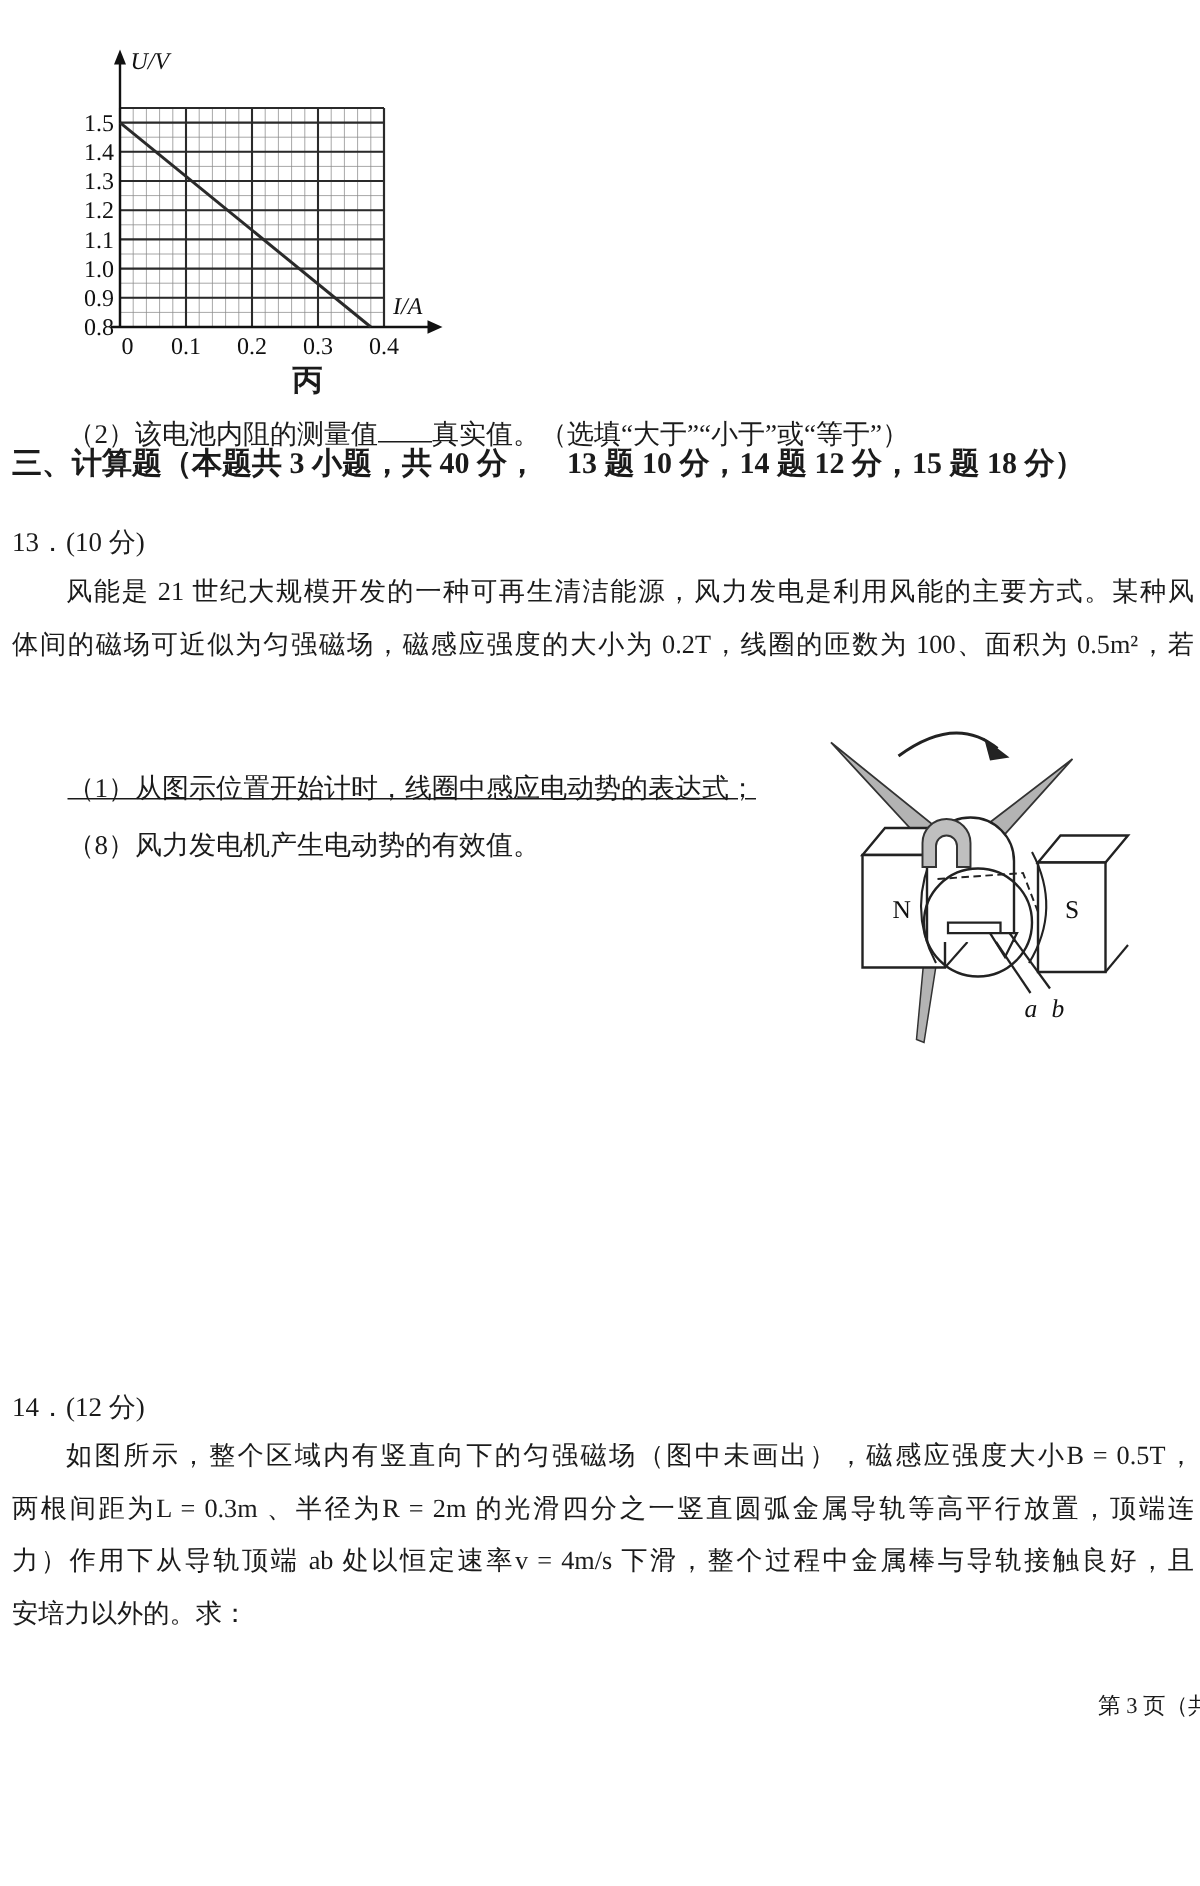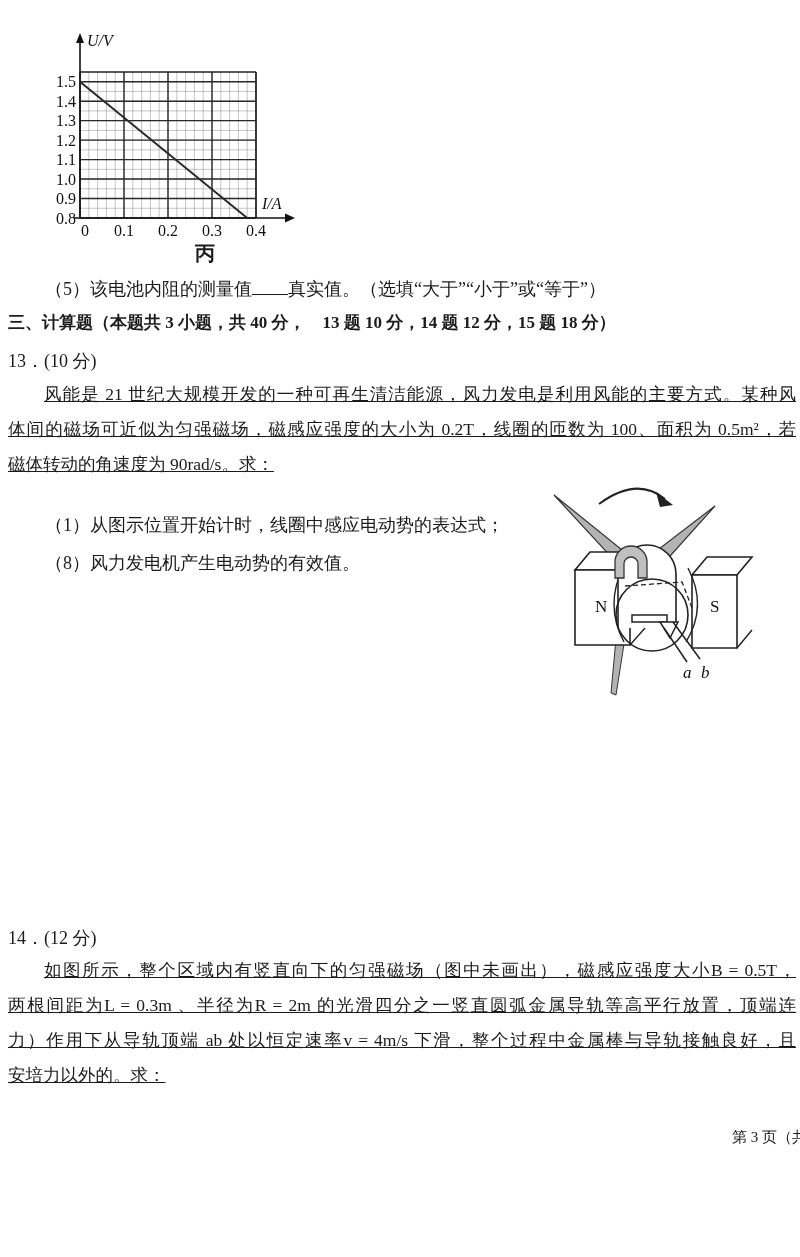--- a/index.html
+++ b/index.html
@@ -6,21 +6,21 @@
   .page {
     position:relative; width:800px; height:1257px; margin:0 auto;
     background:#ffffff; overflow:hidden;
     font-family:"Liberation Serif","DejaVu Serif",serif;
     color:#1b1b1b;
   }
   .abs { position:absolute; }
   .nowrap { white-space:nowrap; }
   .txt { font-size:18px; }
   .bold { font-weight:bold; }
-  .para { width:788px;text-decoration:underline; }
+  .para { width:788px; }
   .pline {
     height:35px; line-height:35px; font-size:17.5px;
     text-align:justify; text-align-last:justify; overflow:hidden;
   }
   .pline.indent { text-indent:36px; }
   .pline.short { text-align:left; text-align-last:left; white-space:nowrap; }
   .blank {
     display:inline-block; width:36px; height:1em;
     border-bottom:1.5px solid #1b1b1b; vertical-align:baseline;
   }
@@ -105,32 +105,31 @@
         <text x="118" y="208" text-anchor="middle" font-size="16">0.2</text>
         <text x="161.99999999999997" y="208" text-anchor="middle" font-size="16">0.3</text>
         <text x="206" y="208" text-anchor="middle" font-size="16">0.4</text>
         <text x="37" y="18" text-anchor="start" font-size="16" font-style="italic">U/V</text>
         <text x="212" y="181" text-anchor="start" font-size="16" font-style="italic">I/A</text>
       </svg>
   </div>
   <div class="abs caption" style="left:195px; top:240px;">丙</div>
 
   <div class="abs txt nowrap" style="left:45px; top:276px;">
-    <span>（5）该电池内阻的测量值</span><span class="blank"></span><span>真实值。（选填“大于”“小于”或“等于”）</span>
+    <span>（2）该电池内阻的测量值</span><span class="blank"></span><span>真实值。（选填“大于”“小于”或“等于”）</span>
   </div>
 
-  <div class="abs nowrap bold" style="left:8px; top:311px; font-size:17px;">三、计算题（本题共 3 小题，共 40 分，　13 题 10 分，14 题 12 分，15 题 18 分）</div>
+  <div class="abs nowrap bold" style="left:8px; top:295px; font-size:20px;">三、计算题（本题共 3 小题，共 40 分，　13 题 10 分，14 题 12 分，15 题 18 分）</div>
 
   <div class="abs txt nowrap" style="left:8px; top:349px;text-align:center;">13．(10 分)</div>
   <div class="abs para" style="left:8px; top:377px;">
     <div class="pline indent">风能是 21 世纪大规模开发的一种可再生清洁能源，风力发电是利用风能的主要方式。某种风</div>
     <div class="pline">体间的磁场可近似为匀强磁场，磁感应强度的大小为 0.2T，线圈的匝数为 100、面积为 0.5m²，若</div>
-    <div class="pline short">磁体转动的角速度为 90rad/s。求：</div>
   </div>
-  <div class="abs txt nowrap" style="left:45px; top:513px;">（1）从图示位置开始计时，线圈中感应电动势的表达式；</div>
+  <div class="abs txt nowrap" style="left:45px; top:513px;text-decoration:underline;">（1）从图示位置开始计时，线圈中感应电动势的表达式；</div>
   <div class="abs txt nowrap" style="left:45px; top:551px;">（8）风力发电机产生电动势的有效值。</div>
 
   <div class="abs" style="left:552px; top:470px;">
     <svg width="240" height="235" viewBox="0 0 240 235">
 
       <path d="M 47 34 Q 85 6 113 29" fill="none" stroke="#222" stroke-width="2"></path>
       <polygon points="121,35 104,22 108,37" fill="#222"></polygon>
 
       <polygon points="2,25 85,92 74,103" fill="#b3b3b3" stroke="#333" stroke-width="1.2"></polygon>
       <polygon points="163,36 90,92 101,105" fill="#b3b3b3" stroke="#333" stroke-width="1.2"></polygon>

